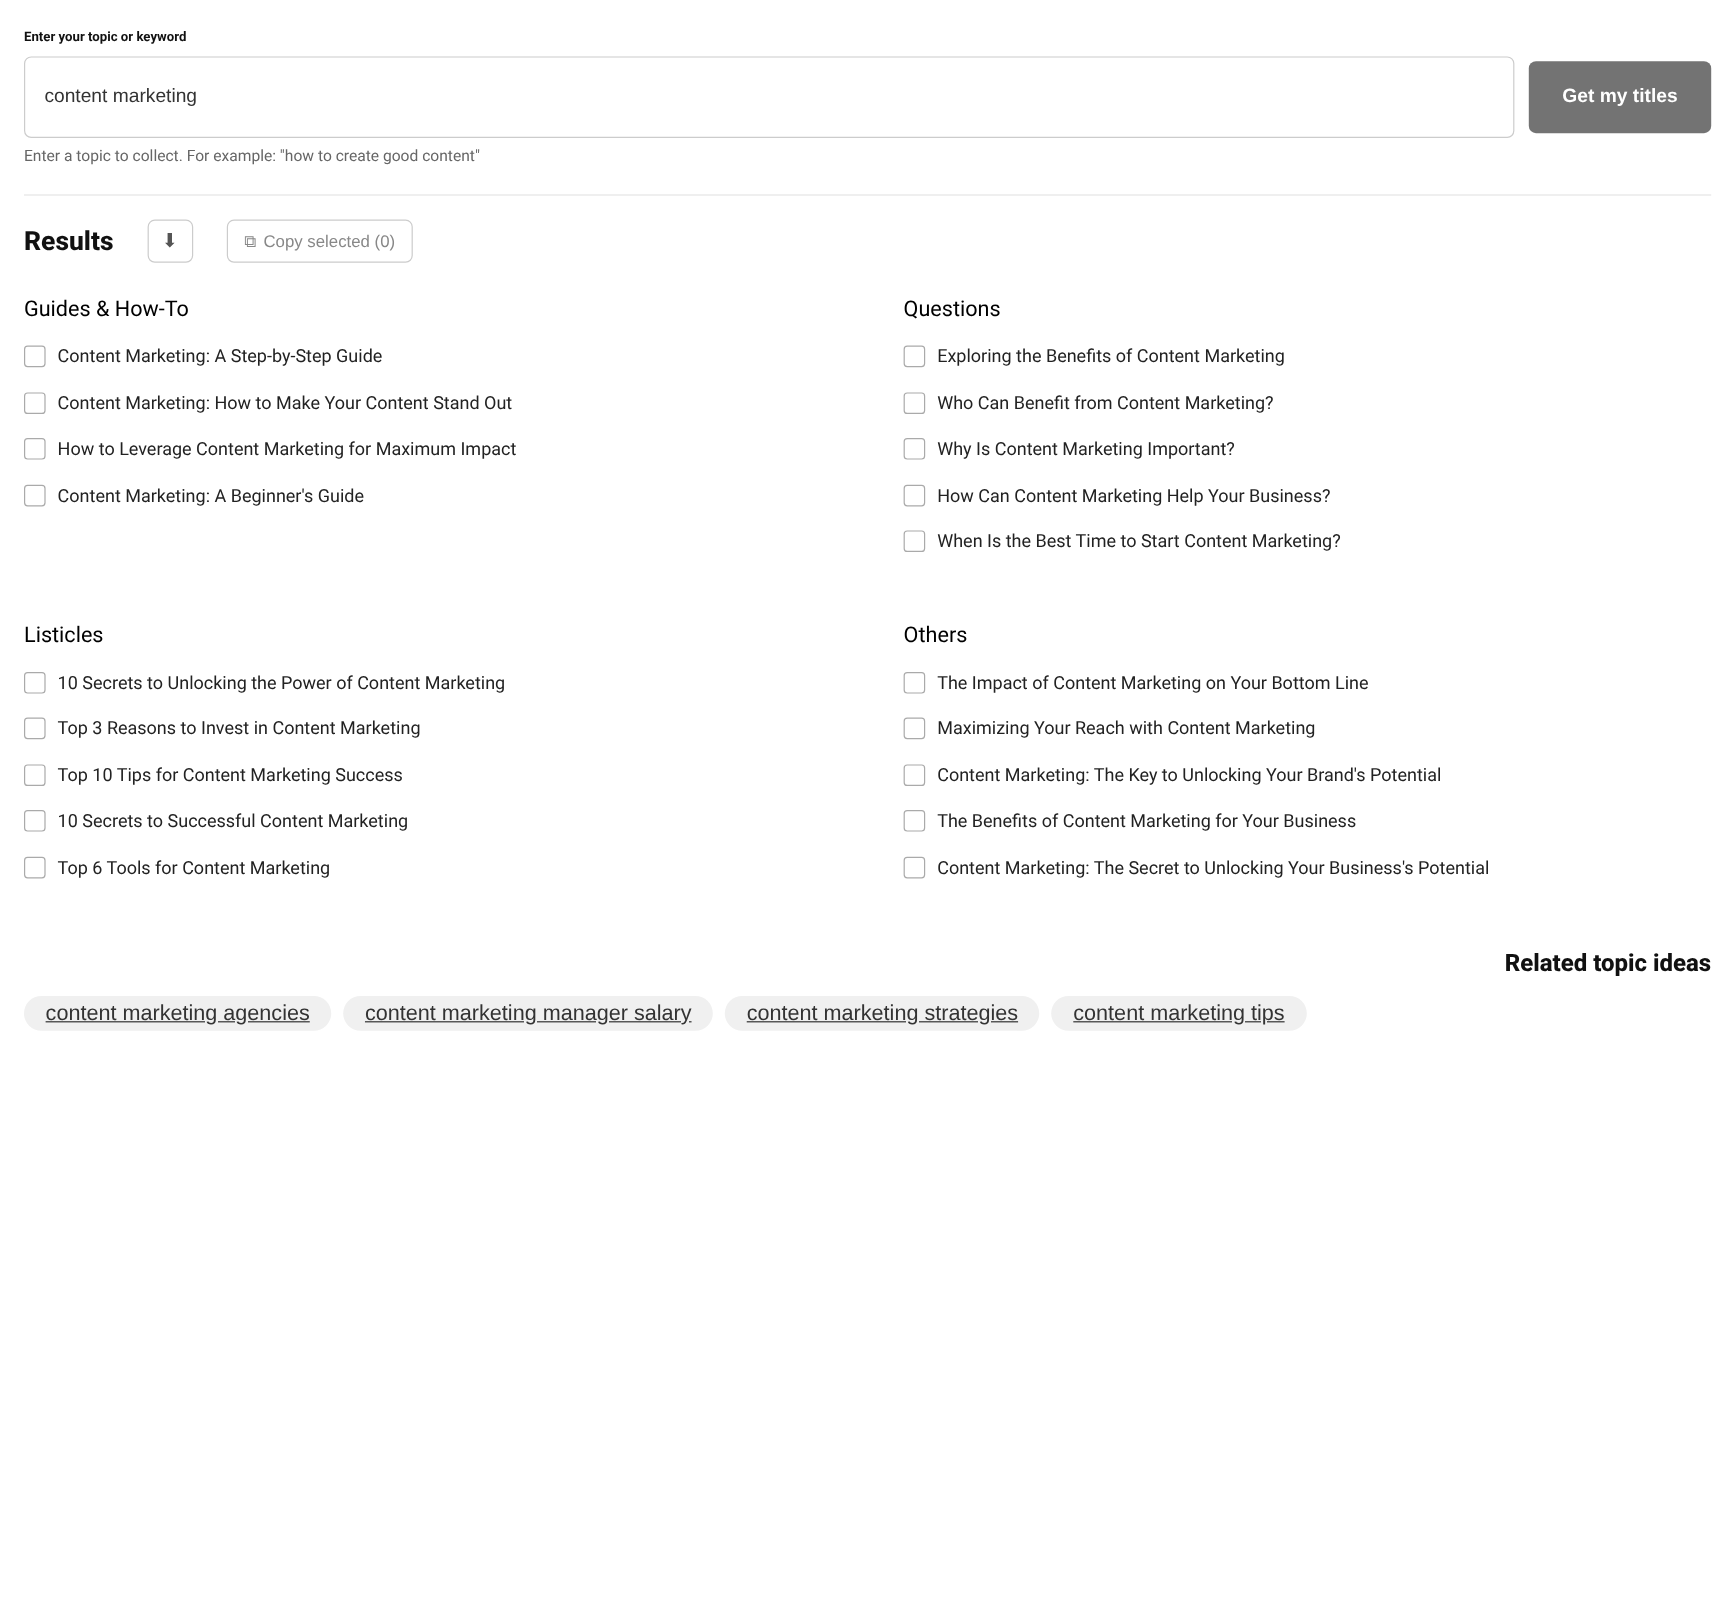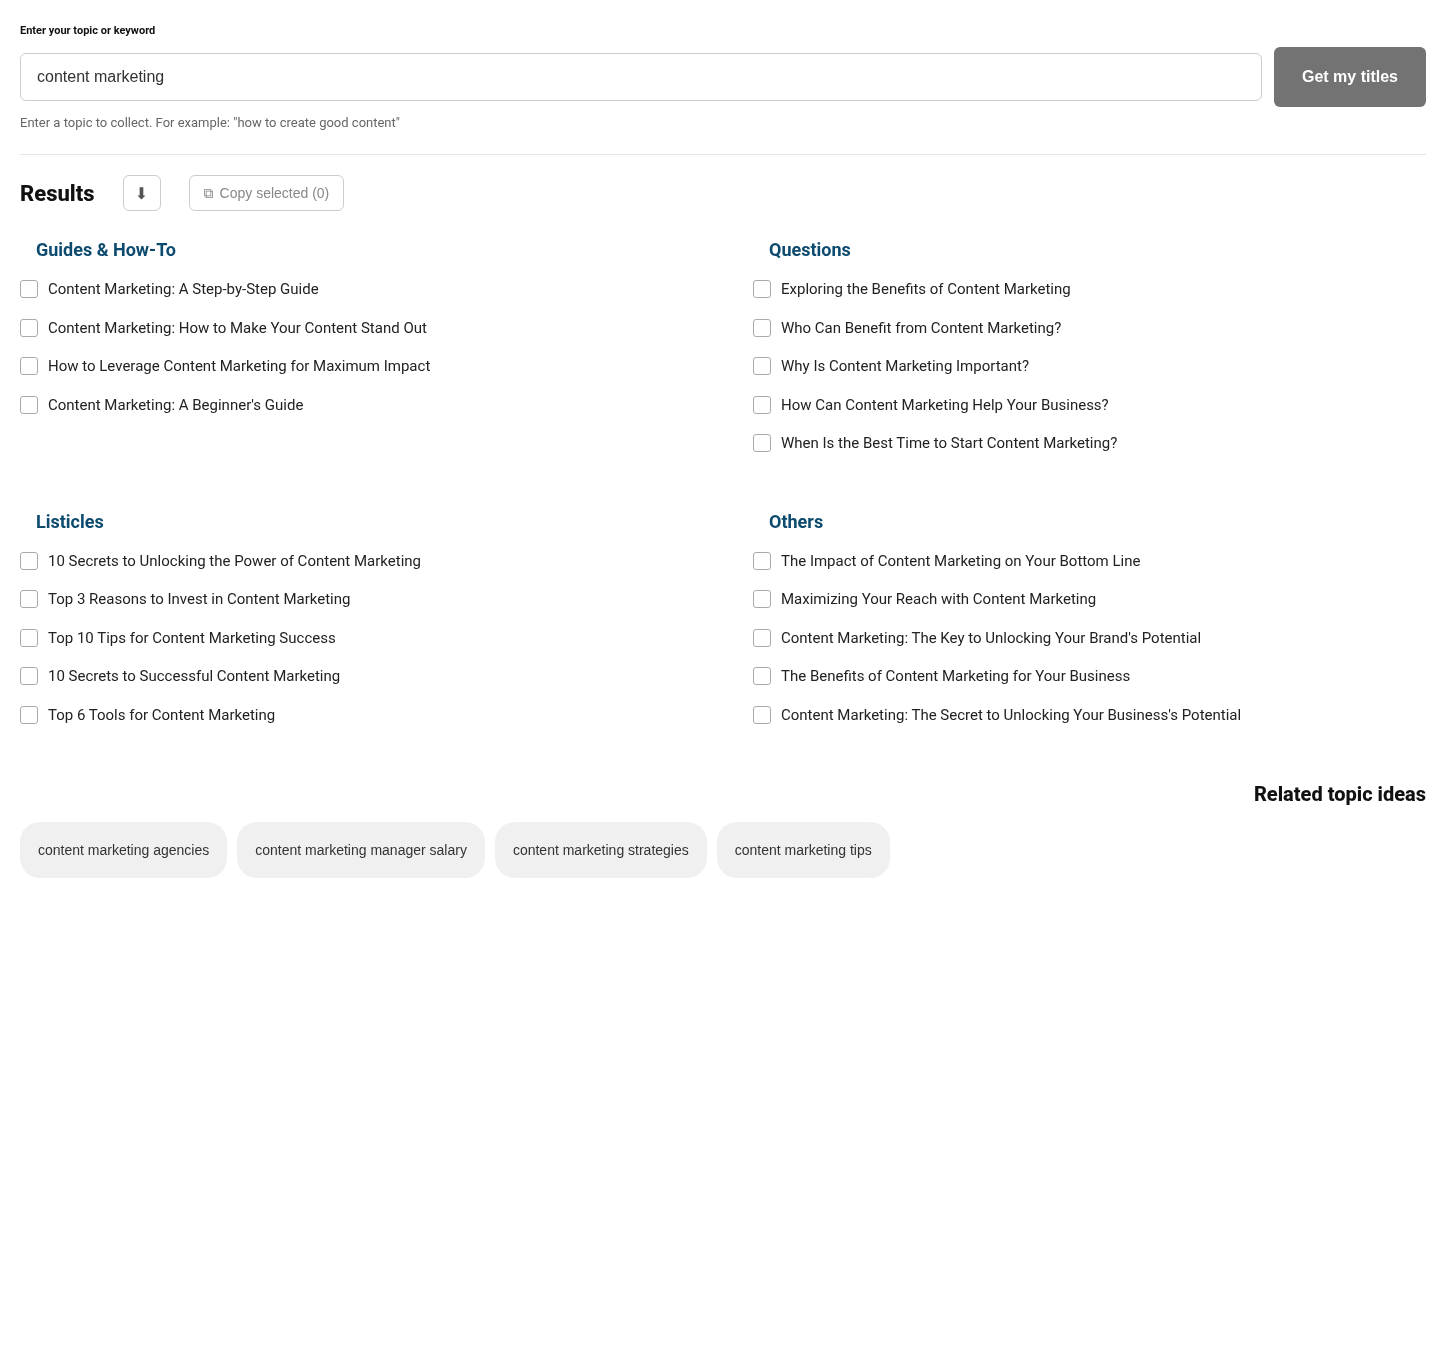--- a/index.html
+++ b/index.html
@@ -21,21 +21,21 @@
       margin-bottom: 10px;
       color: #111;
     }
     .search-row {
       display: flex;
       gap: 12px;
       align-items: center;
     }
     .search-input {
       flex: 1;
-      height: 48px;
+      height: 68px;
       border: 1.5px solid #ccc;
       border-radius: 6px;
       padding: 0 16px;
       font-size: 16px;
       color: #333;
       outline: none;
     }
     .get-titles-btn {
       height: 60px;
       padding: 0 28px;
@@ -103,24 +103,23 @@
     
     .results-grid {
       display: grid;
       grid-template-columns: 1fr 1fr;
       gap: 40px 60px;
       margin-bottom: 40px;
     }
 
     .category-title {
       font-size: 18px;
-      font-weight: 700;
-      color: #0c4a6e;
+      font-weight: 400;
+      color: #000000;
       margin-bottom: 18px;
-      margin-left: 16px;
     }
 
     .title-list {
       list-style: none;
     }
     .title-item {
       display: flex;
       align-items: flex-start;
       gap: 10px;
       margin-bottom: 16px;
@@ -159,25 +158,26 @@
       text-align: right;
     }
     .related-tags {
       display: flex;
       flex-wrap: wrap;
       gap: 10px;
     }
     .related-tag {
       background: #f0f0f0;
       border-radius: 20px;
-      padding: 20px 18px;
-      font-size: 14px;
+      padding: 4px 18px;
+      font-size: 18px;
       color: #333;
       cursor: pointer;
       border: none;
+      text-decoration: underline;
     }
   </style>
 </head>
 <body>
 
 <div class="header-section">
   <div class="header-label">Enter your topic or keyword</div>
   <div class="search-row">
     <input class="search-input" type="text" value="content marketing" style="">
     <button class="get-titles-btn">Get my titles</button>

